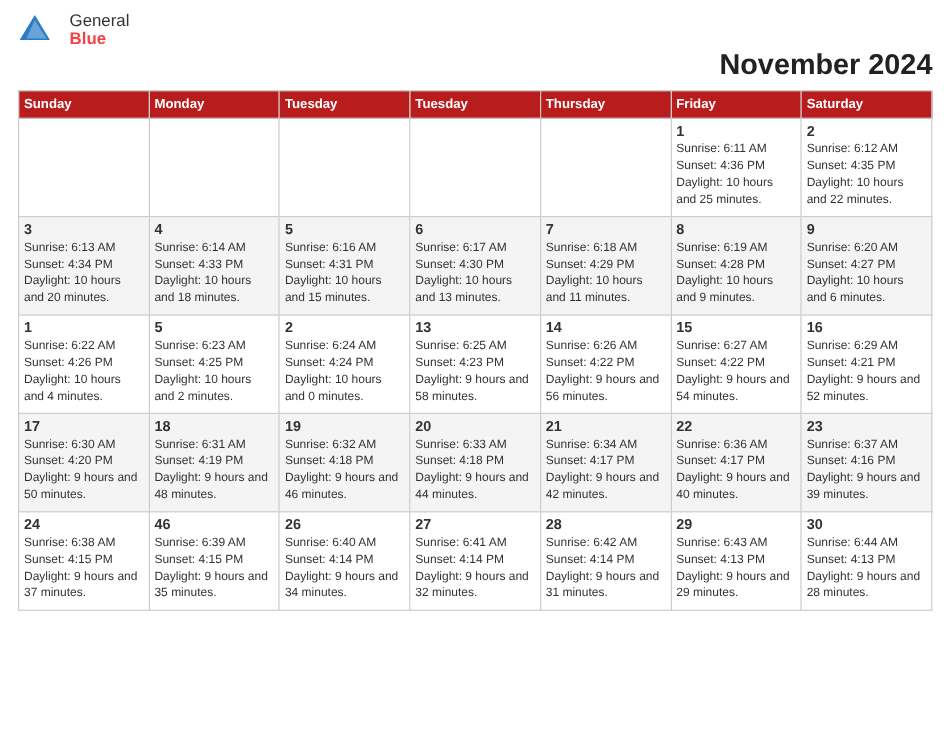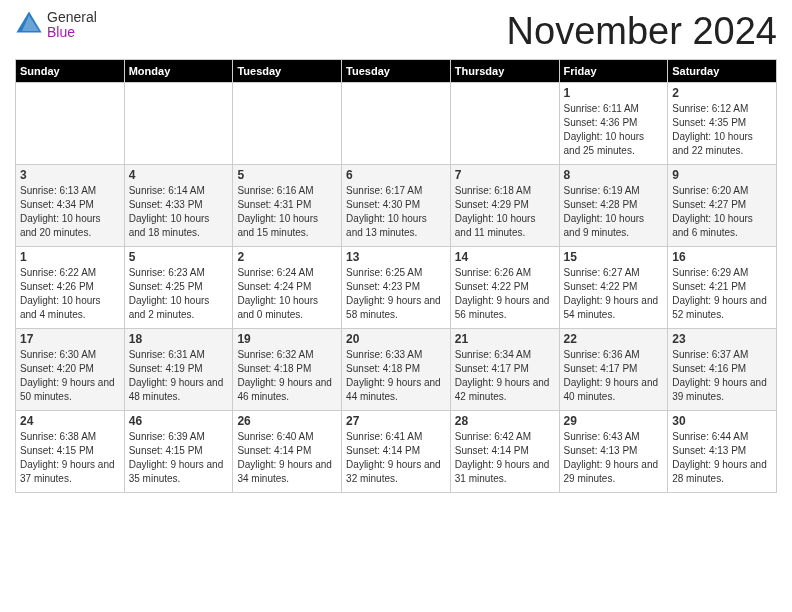--- a/index.html
+++ b/index.html
@@ -16,61 +16,62 @@
       padding: 10px 15px;
     }
     .header-area {
       display: flex;
       justify-content: space-between;
       align-items: flex-start;
       margin-bottom: 6px;
     }
     .logo {
       display: flex;
-      align-items: flex-start;
-      gap: 4px;
+      align-items: center;
+      gap: 15px;
     }
     .logo-text {
       display: flex;
       flex-direction: column;
       line-height: 1.1;
     }
     .logo-general {
       font-size: 14px;
       color: #333;
       font-weight: normal;
     }
     .logo-blue {
       font-size: 14px;
-      color: #a21caf;
-      font-weight: normal;
+      color: #ef4444;
+      font-weight: bold;
     }
     .logo-icon {
       width: 28px;
       height: 28px;
     }
     .title-area {
       text-align: right;
     }
     .month-title {
-      font-size: 38px;
-      font-weight: normal;
+      font-size: 24px;
+      font-weight: bold;
       color: #222;
+      margin-top: 31px;
     }
     .location-title {
       font-size: 14px;
       color: #444;
     }
     .calendar-table {
       width: 100%;
       border-collapse: collapse;
       table-layout: fixed;
     }
     .calendar-table thead tr th {
-      background: #000000;
+      background: #b91c1c;
       color: #fff;
       font-size: 11px;
       font-weight: bold;
       padding: 5px 4px;
       text-align: left;
       border: 1px solid #ccc;
     }
     .calendar-table tbody tr td {
       border: 1px solid #ccc;
       vertical-align: top;

